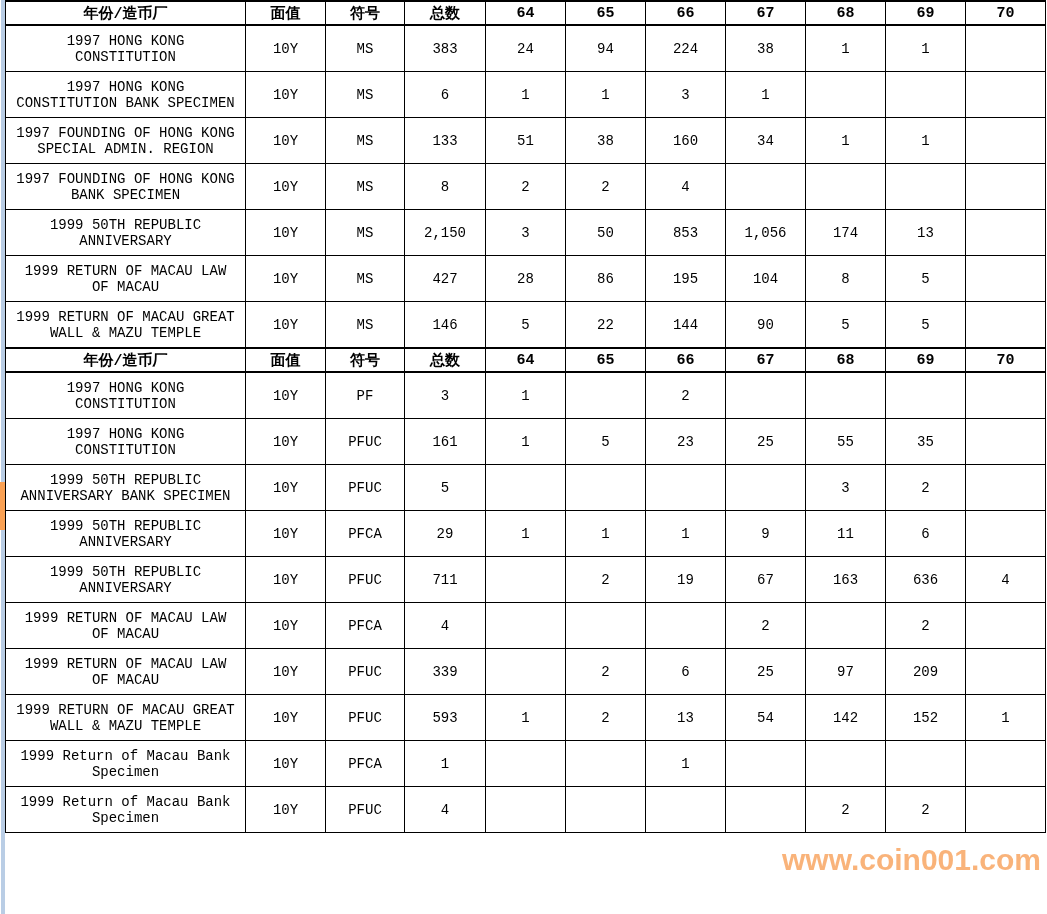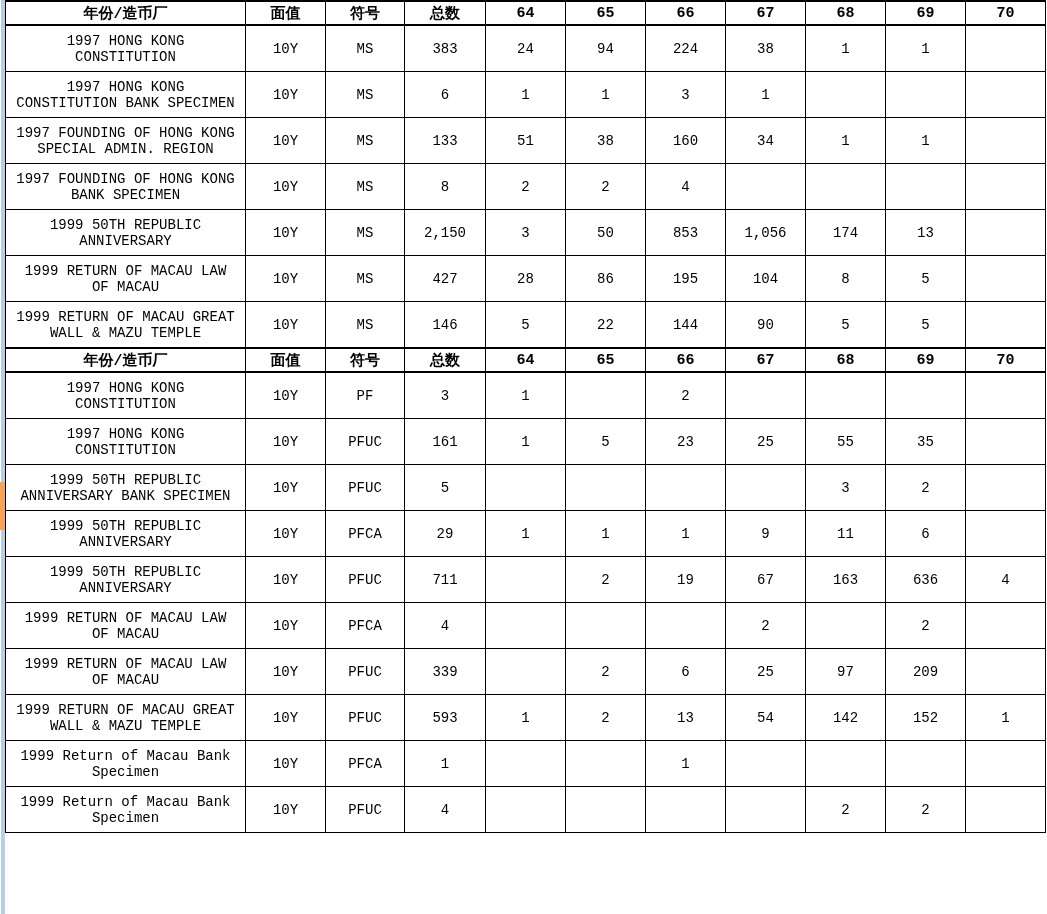--- a/index.html
+++ b/index.html
@@ -341,13 +341,14 @@
           <td></td>
           <td></td>
           <td></td>
           <td>2</td>
           <td>2</td>
           <td></td>
         </tr>
       </tbody>
   </table>
 
+  <div class="watermark">www.coin001.com</div>
 </div>
 
 </body></html>

